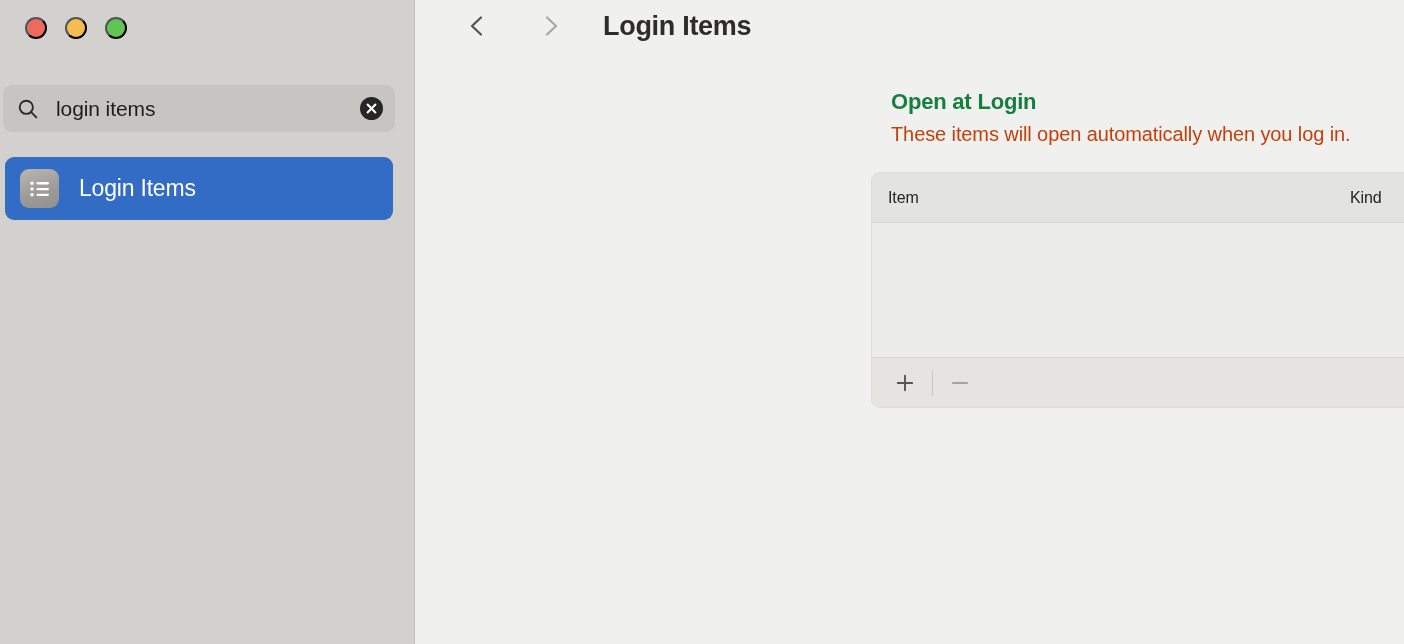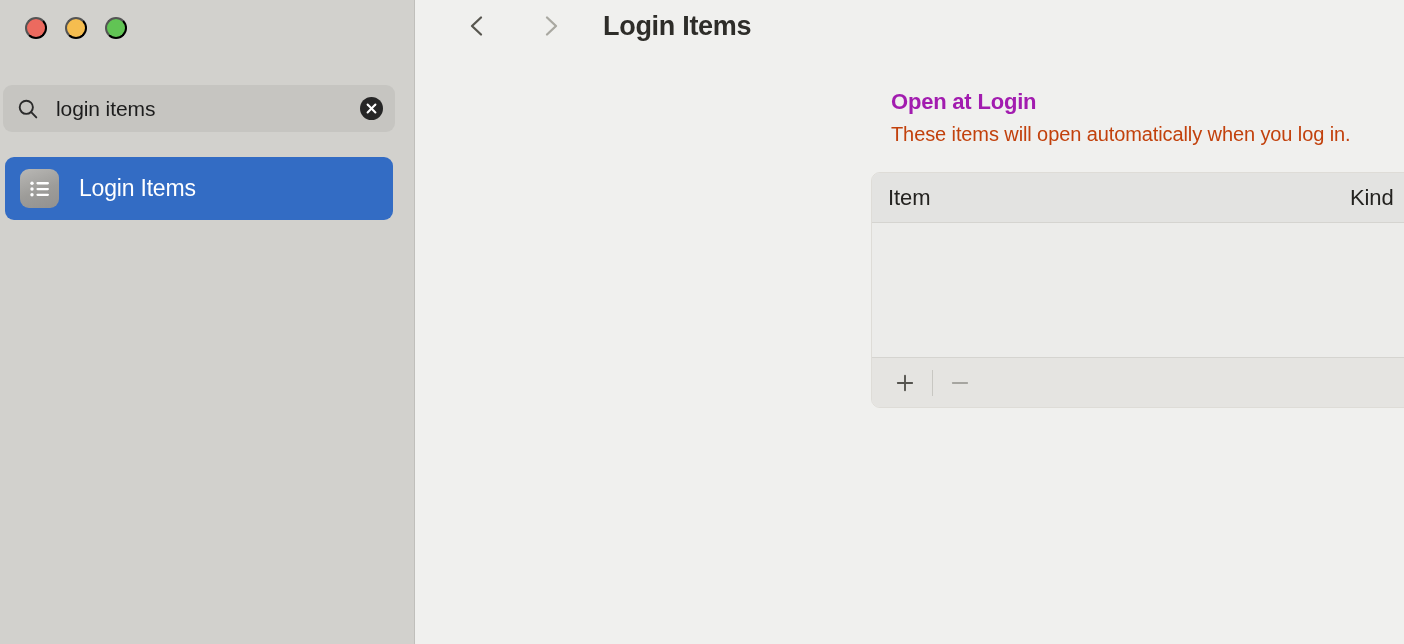--- a/index.html
+++ b/index.html
@@ -175,21 +175,21 @@
   }
 
   .section-head {
     position: absolute;
     top: 88px;
     left: 476px;
   }
   .section-title {
     font-size: 22px;
     font-weight: bold;
-    color: #a21caf;
+    color: #15803d;
     letter-spacing: -0.2px;
     line-height: 28px;
   }
   .section-sub {
     margin-top: 5px;
     font-size: 20px;
     color: #c2410c;
     letter-spacing: -0.1px;
     line-height: 26px;
   }
@@ -210,21 +210,21 @@
   }
   .table-header {
     height: 50px;
     flex: 0 0 50px;
     background: #e3e3e1;
     border-bottom: 1px solid #d5d4d0;
     display: flex;
     align-items: center;
   }
   .th {
-    font-size: 22px;
+    font-size: 16px;
     color: #242320;
     letter-spacing: -0.1px;
     cursor: default;
   }
   .th-item { padding-left: 16px; width: 478px; flex: 0 0 478px; }
   .th-kind { flex: 1 1 auto; }
 
   .table-body {
     flex: 1 1 auto;
     background: #ececea;

